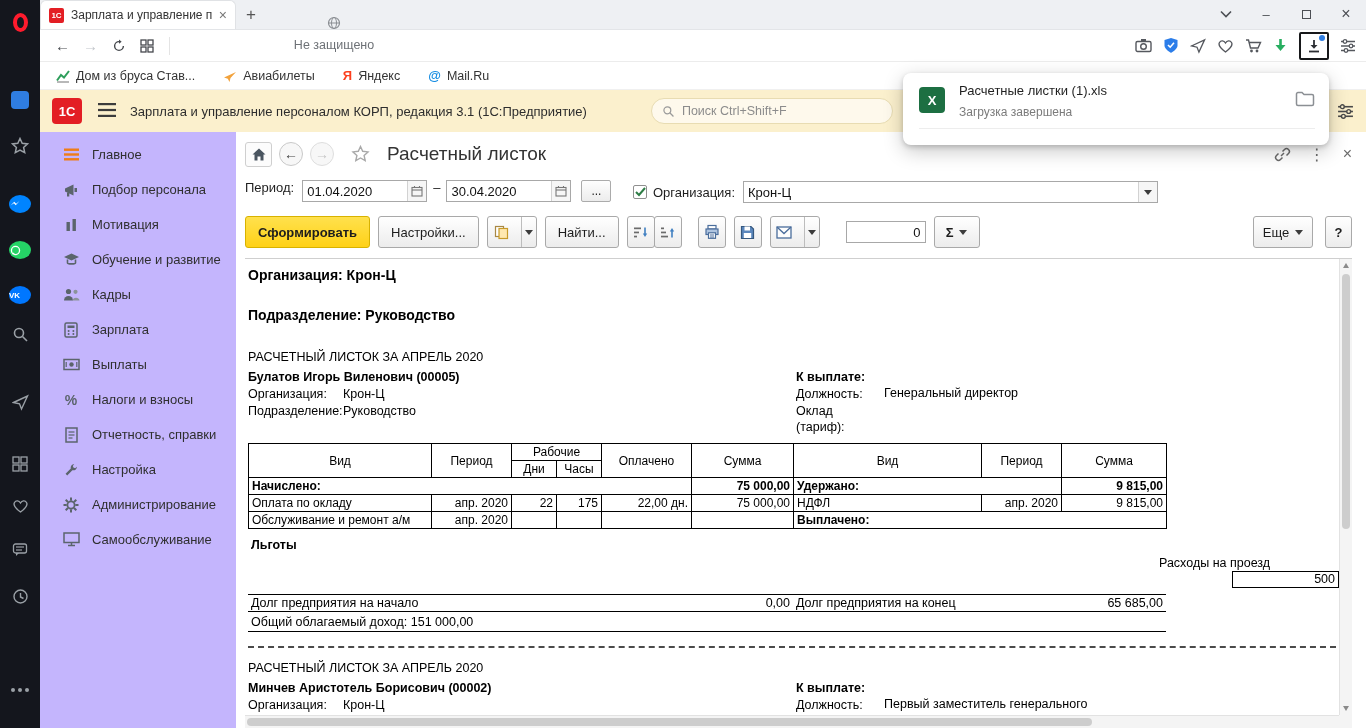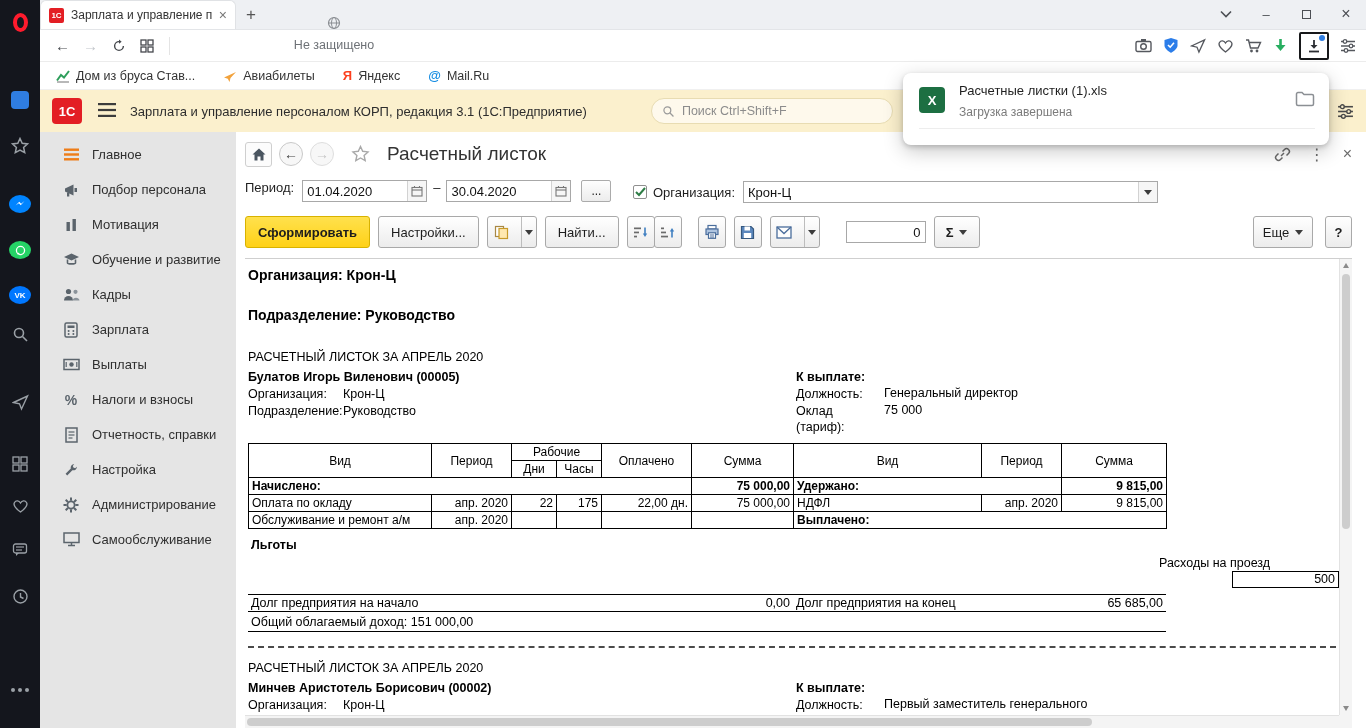--- a/index.html
+++ b/index.html
@@ -4,21 +4,21 @@
 <style>
   * { box-sizing: border-box; margin: 0; padding: 0; }
   html,body { font-family: "Liberation Sans", sans-serif; }
   .screen { position: relative; width: 1366px; height: 728px; background: #fff; overflow: hidden; font-size: 13px; color: #222; }
 
   
   .rail { position: absolute; left: 0; top: 0; width: 40px; height: 728px; background: #14161d; }
   .ric { position: absolute; left: 8px; width: 24px; height: 24px; display: flex; align-items: center; justify-content: center; }
   .opera-o { width: 15px; height: 19px; border: 4px solid #ff1b2d; border-radius: 50%; }
   .sdial { width: 18px; height: 18px; background: #2f7de1; border-radius: 4px; }
-  .circ { width: 22px; height: 18px; border-radius: 50%; display: flex; align-items: center; justify-content: center; }
+  .circ { width: 22px; height: 18px; border-radius: 50%; display: flex; align-items: center; }
   .vk-t { color:#fff; font-size:8px; font-weight:bold; letter-spacing:0; }
   .raildots { display:flex; gap:3px; }
   .raildots i { width:4px; height:4px; border-radius:50%; background:#9aa0a6; }
 
   
   .tabbar { position: absolute; left: 40px; top: 0; width: 1326px; height: 30px; background: #eef0f3; display: flex; align-items: flex-end; border-bottom: 1px solid #e3e5e8; }
   .tab { width: 196px; height: 29px; background: #fff; border: 1px solid #e0e2e5; border-bottom: none; border-radius: 6px 6px 0 0; display: flex; align-items: center; gap: 7px; padding: 0 8px; }
   .favicon1c { width: 15px; height: 15px; background: #e31e24; border-radius: 2px; color: #fff; font-size: 8px; font-weight: bold; display: flex; align-items: center; justify-content: center; flex: none; }
   .tab-title { flex: 1; font-size: 12px; color: #333; white-space: nowrap; overflow: hidden; }
   .tab-x { color: #777; font-size: 14px; }
@@ -47,21 +47,21 @@
 
   
   .appheader { position: absolute; left: 40px; top: 90px; width: 1326px; height: 42px; background: #fbf0cd; display: flex; align-items: center; padding: 0 12px; }
   .logo1c { width: 30px; height: 26px; background: #e31e24; border-radius: 4px; color: #fff; font-weight: bold; font-size: 13px; display: flex; align-items: center; justify-content: center; }
   .appburger { margin: 0 14px 0 16px; }
   .apptitle { font-size: 13px; color: #2d2d2d; }
   .appsearch { margin-left: 64px; width: 242px; height: 26px; border-radius: 13px; background: rgba(255,255,255,.62); border: 1px solid #e8dcb2; display: flex; align-items: center; gap: 7px; padding: 0 10px; color: #8c8c8c; font-size: 12.5px; }
   .header-right { margin-left: auto; display: flex; align-items: center; }
 
   
-  .appmenu { position: absolute; left: 40px; top: 132px; width: 196px; height: 596px; background: #e5e5e5; padding-top: 5px; }
+  .appmenu { position: absolute; left: 40px; top: 132px; width: 196px; height: 596px; background: #c4b5fd; padding-top: 5px; }
   .mitem { height: 35px; display: flex; align-items: center; gap: 12px; padding-left: 22px; font-size: 13px; color: #2f2f2f; }
   .micon { width: 18px; height: 18px; display: flex; align-items: center; justify-content: center; flex: none; }
   .pct { color: #5b646c; font-weight: bold; font-size: 14px; }
 
   
   .content { position: absolute; left: 236px; top: 132px; width: 1130px; height: 596px; padding: 6px 14px 0 9px; display: flex; flex-direction: column; }
   .title-row { display: flex; align-items: center; height: 32px; gap: 7px; }
   .homebtn { width: 27px; height: 25px; border: 1px solid #cfcfcf; border-radius: 3px; background: #fcfcfc; display: flex; align-items: center; justify-content: center; }
   .navcirc { width: 24px; height: 24px; border-radius: 50%; border: 1px solid #c9c9c9; background: #f7f7f7; display: flex; align-items: center; justify-content: center; color: #3f3f3f; font-size: 14px; }
   .navcirc.dis { color: #c6c6c6; border-color: #dedede; }
@@ -671,21 +671,20 @@
               <span class="val">Генеральный директор</span>
             </div>
         </div>
         <div class="r-pair-row">
           <div class="lp">
               <span class="lbl">Подразделение:</span>
               <span>Руководство</span>
             </div>
           <div class="rp">
               <span class="lbl">Оклад (тариф):</span>
-              <span class="val">75 000</span>
             </div>
         </div>
 
         <table class="ptable">
           <colgroup>
             <col style="width:183px">
               <col style="width:80px">
               <col style="width:45px">
               <col style="width:45px">
               <col style="width:90px">

